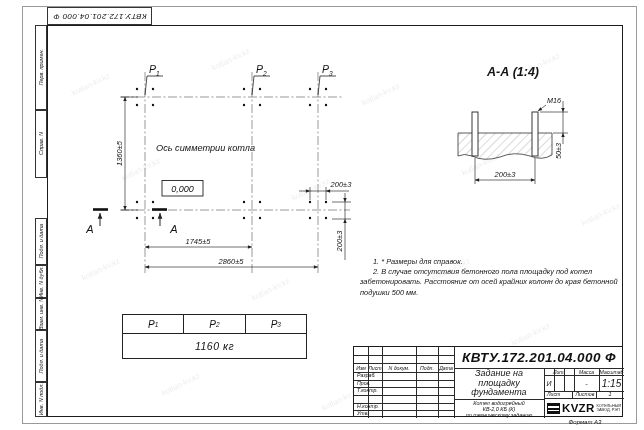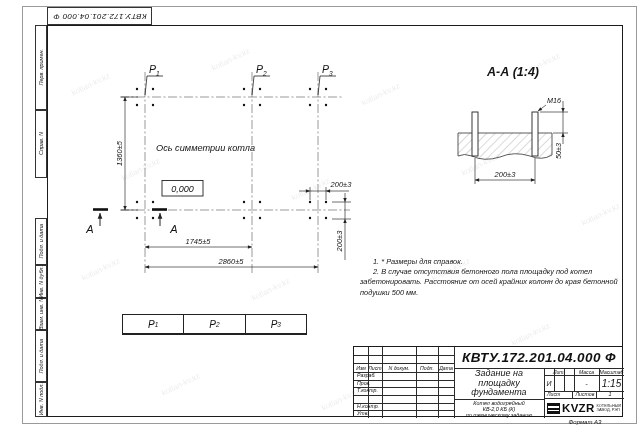--- a/index.html
+++ b/index.html
@@ -277,20 +277,21 @@
       <div class="cell">
           <span>P</span>
           <sub>2</sub>
         </div>
       <div class="cell">
           <span>P</span>
           <sub>3</sub>
         </div>
     </div>
     <div class="row vrow">
+      <div class="cell">1160 кг</div>
     </div>
   </div>
 
   <div class="abs" id="title-block">
 
     <div class="vl" style="left:14px;top:0;height:71px"></div>
     <div class="vl" style="left:28px;top:0;height:71px"></div>
     <div class="vl" style="left:62px;top:0;height:71px"></div>
     <div class="vl" style="left:84px;top:0;height:71px"></div>
     <div class="vl" style="left:100px;top:0;height:71px"></div>

